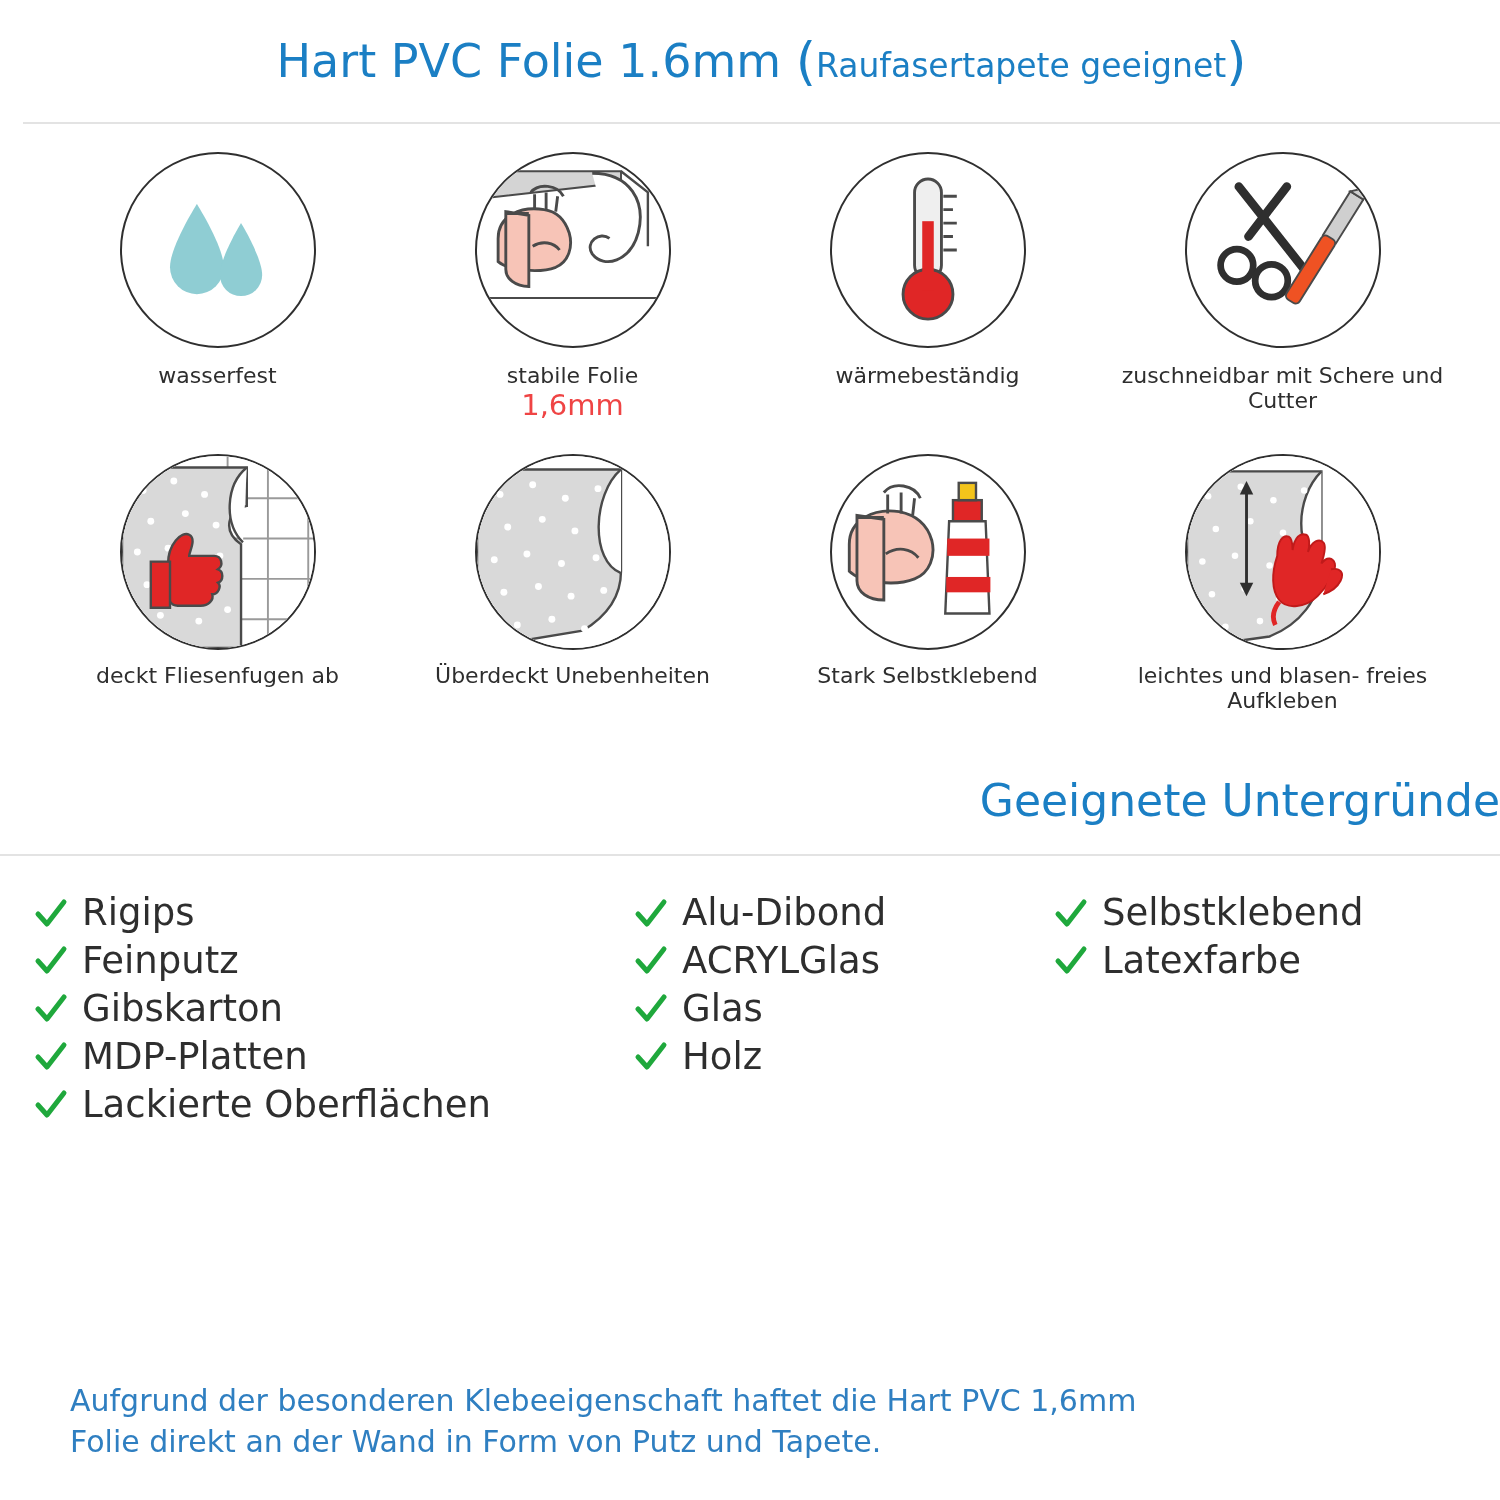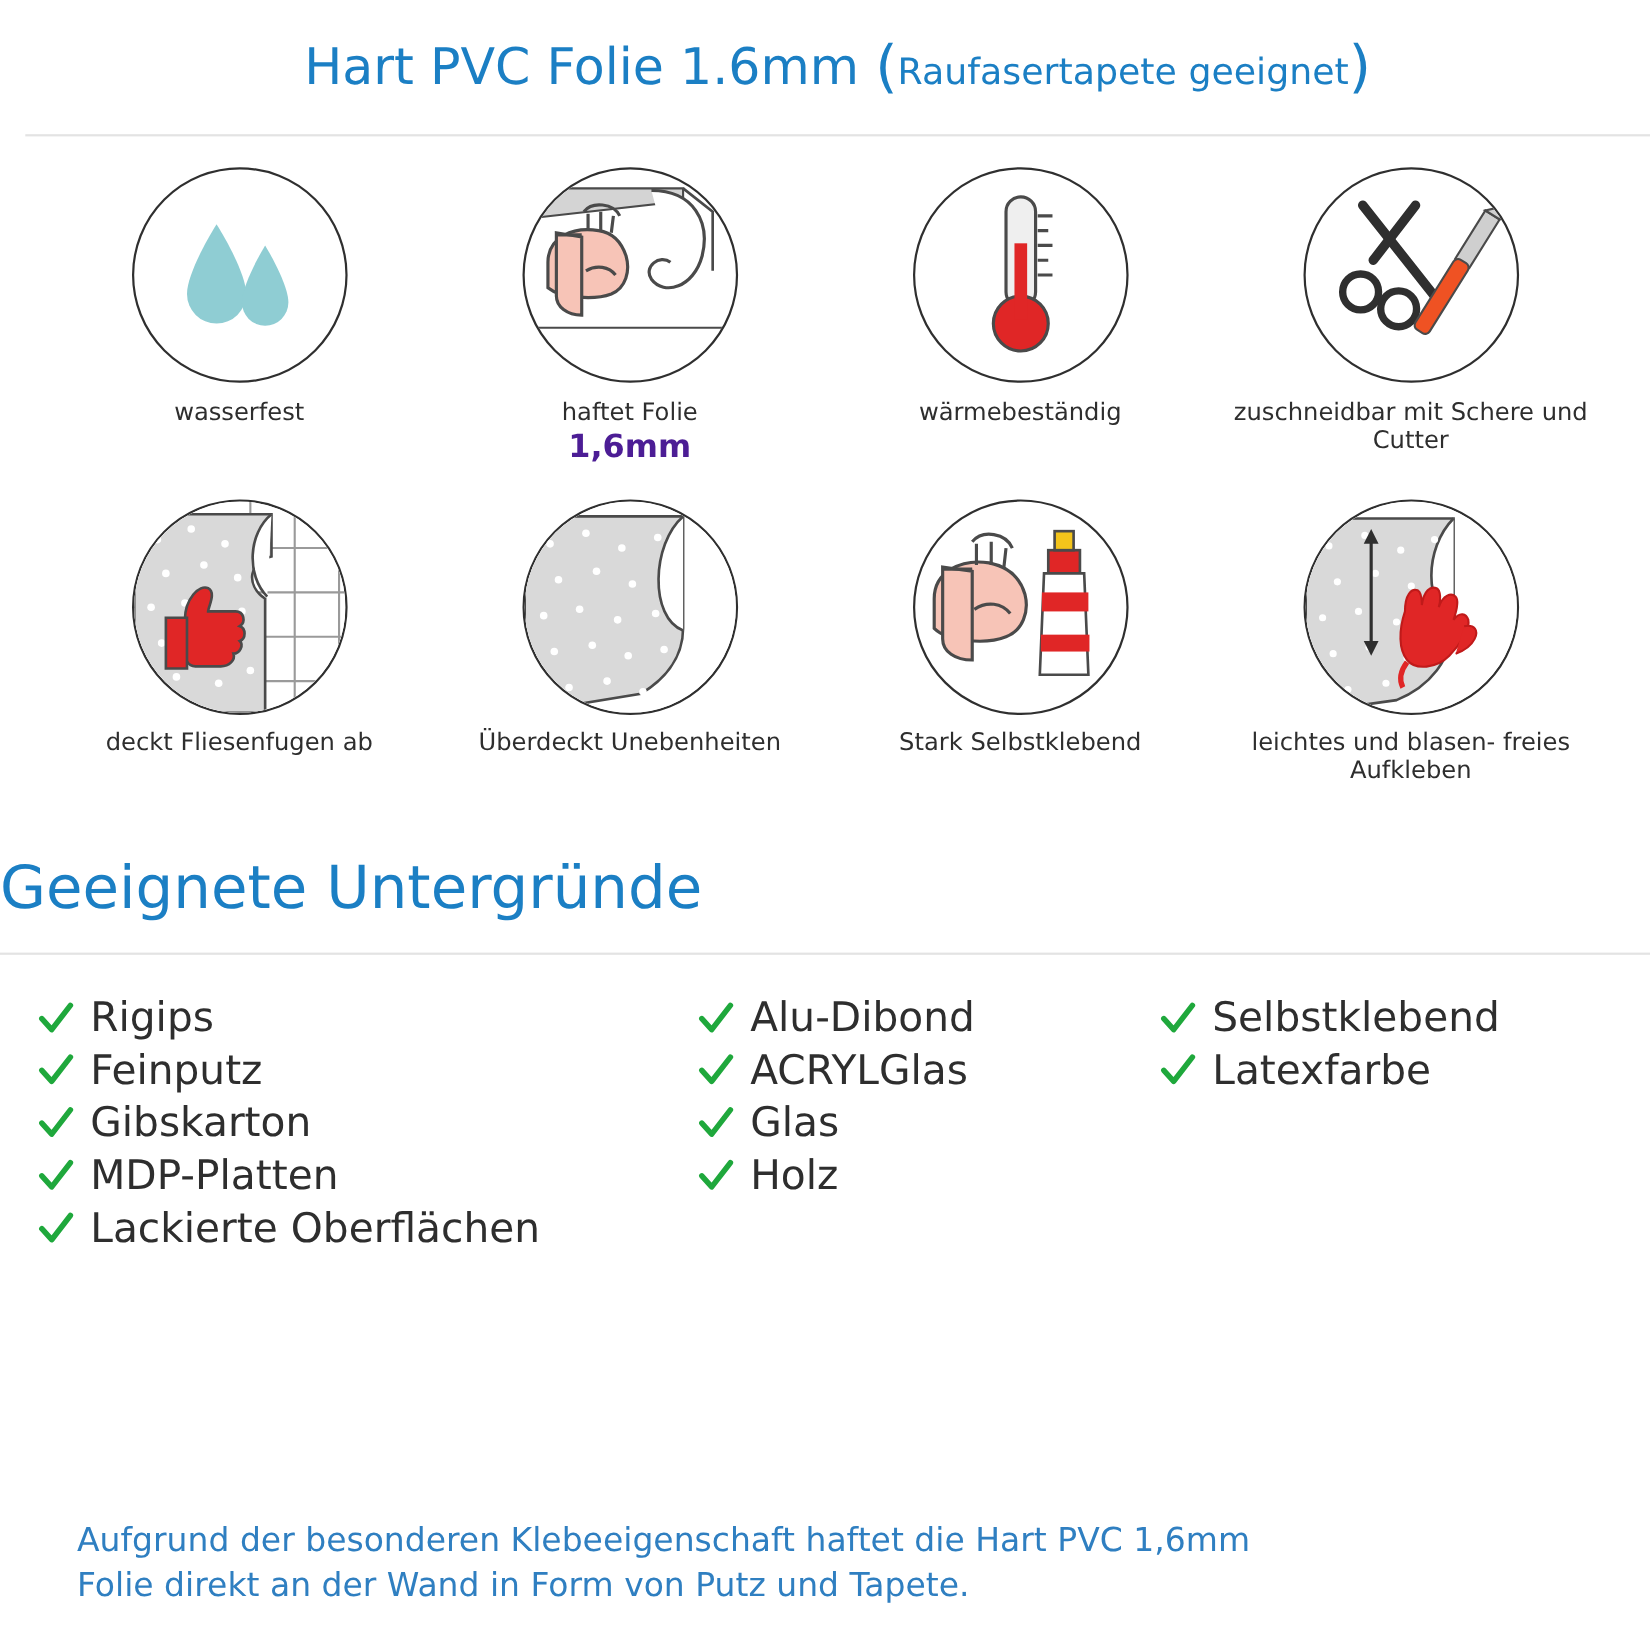--- a/index.html
+++ b/index.html
@@ -74,31 +74,30 @@
   .circle svg { display: block; width: 100%; height: 100%; }
   .feature-label {
     margin-top: 16px;
     font-size: 22px;
     line-height: 1.12;
     color: #2e2e2e;
     max-width: 330px;
   }
   .feature-sub {
     font-size: 29px;
-    color: #4c1d95;
+    color: #ef4444;
     line-height: 1.15;
-    font-weight: bold;
   }
   .row2 .feature-label { margin-top: 14px; }
 
   
   .section-heading {
     margin-top: 56px;
-    text-align: left;
-    font-size: 54px;
+    text-align: right;
+    font-size: 44px;
     color: #1b7fc4;
     padding-bottom: 28px;
     border-bottom: 2px solid #e3e3e3;
   }
 
   
   .substrates {
     display: grid;
     grid-template-columns: 600px 420px 1fr;
     padding: 38px 34px 0 34px;
@@ -168,21 +167,21 @@
           <path d="M150 18 L178 40 L178 96" fill="none" stroke="#4a4a4a" stroke-width="2.5"></path>
           <path d="M22 88 C22 64 46 54 70 58 C84 60 92 70 96 82 C100 96 96 112 82 118 C66 124 34 122 22 112 Z" fill="#f7c4b7" stroke="#4a4a4a" stroke-width="3"></path>
           <path d="M30 60 L30 120 C30 130 40 138 54 138 L54 64 Z" fill="#f7c4b7" stroke="#4a4a4a" stroke-width="3"></path>
           <path d="M30 62 L54 62" stroke="#4a4a4a" stroke-width="3"></path>
           <path d="M60 42 L60 58 M72 40 L72 58 M84 44 L82 60" stroke="#4a4a4a" stroke-width="3" fill="none"></path>
           <path d="M56 40 C64 30 84 32 90 44" fill="none" stroke="#4a4a4a" stroke-width="3"></path>
           <path d="M58 96 C68 90 80 92 86 100" fill="none" stroke="#4a4a4a" stroke-width="3"></path>
           <path d="M-10 150 L210 150" stroke="#4a4a4a" stroke-width="2"></path>
         </svg>
       </div>
-      <div class="feature-label">haftet Folie</div>
+      <div class="feature-label">stabile Folie</div>
       <div class="feature-sub">1,6mm</div>
     </div>
 
     <div class="feature">
       <div class="circle">
         <svg viewBox="0 0 200 200">
           <rect x="86" y="26" width="28" height="104" rx="14" fill="#efefef" stroke="#4a4a4a" stroke-width="3"></rect>
           <circle cx="100" cy="146" r="26" fill="#e02626" stroke="#4a4a4a" stroke-width="3"></circle>
           <rect x="94" y="70" width="12" height="72" fill="#e02626"></rect>
           <line x1="116" y1="44" x2="130" y2="44" stroke="#4a4a4a" stroke-width="3"></line>

